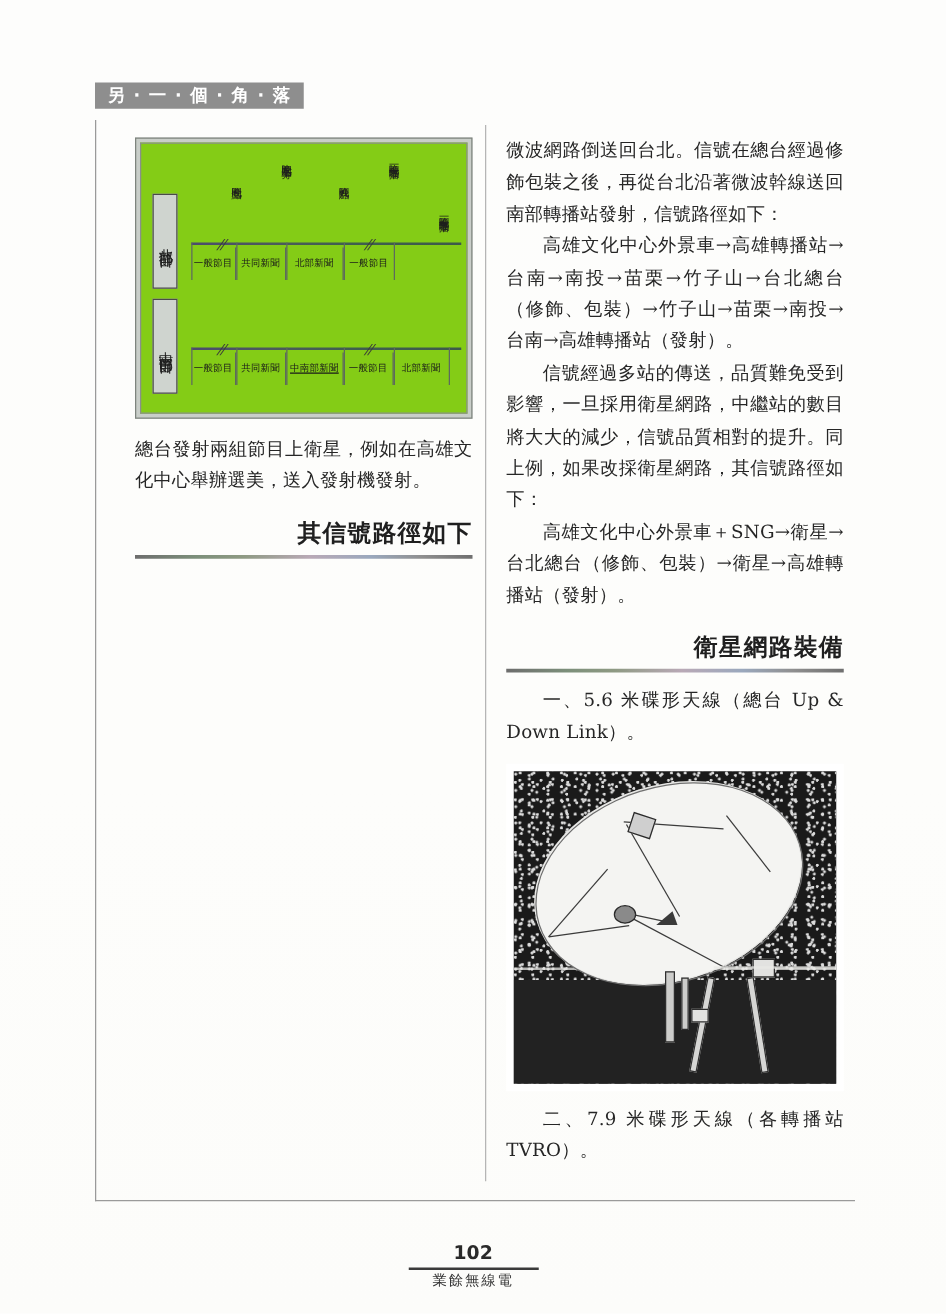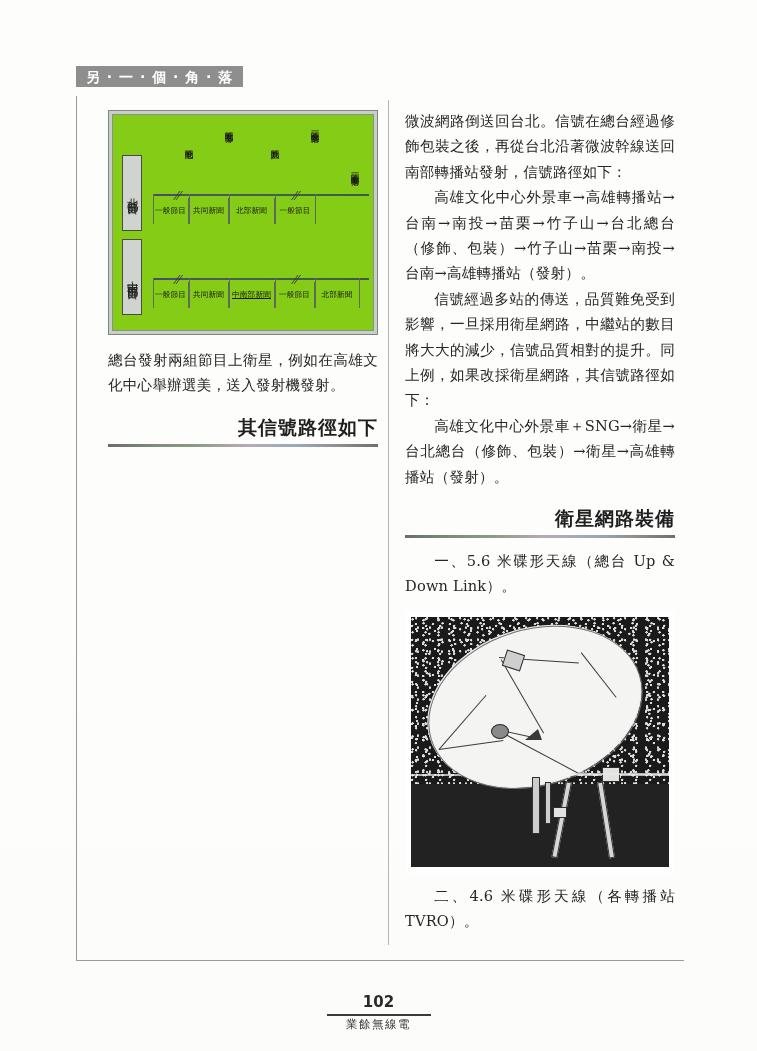--- a/index.html
+++ b/index.html
@@ -375,21 +375,21 @@
         <div class="mast" style="left:47%;top:64%;width:6px;height:22%;"></div>
         <div class="mast" style="left:52%;top:66%;width:4px;height:16%;"></div>
         <div class="leg" style="left:60%;top:66%;width:4px;height:30%;transform:rotate(11deg);"></div>
         <div class="leg" style="left:72%;top:66%;width:4px;height:30%;transform:rotate(-9deg);"></div>
         <div class="box" style="left:74%;top:60%;width:16px;height:13px;"></div>
         <div class="box" style="left:55%;top:76%;width:12px;height:9px;"></div>
         <div class="horizon" style="top:62.5%;left:62%;width:38%;height:2px;"></div>
       </div>
     </div>
 
-    <p class="body indent">二、4.6 米碟形天線（各轉播站 TVRO）。</p>
+    <p class="body indent">二、7.9 米碟形天線（各轉播站 TVRO）。</p>
   </div>
 
   <div class="footer">
     <div class="folio">102</div>
     <div class="folio-rule"></div>
     <div class="folio-sub">業餘無線電</div>
   </div>
 </div>
 
 </body></html>

